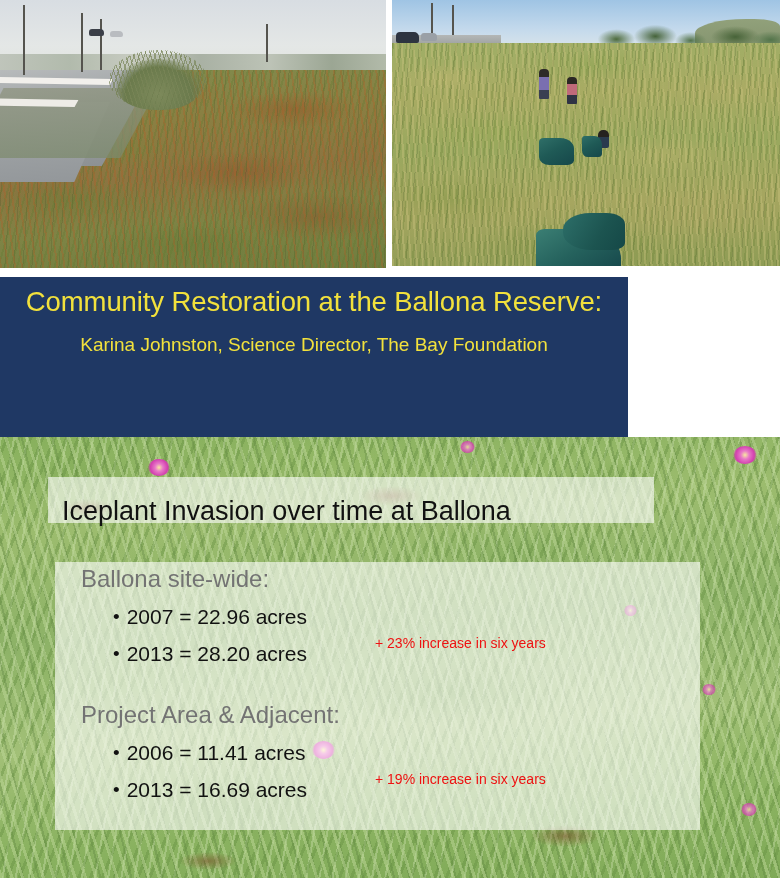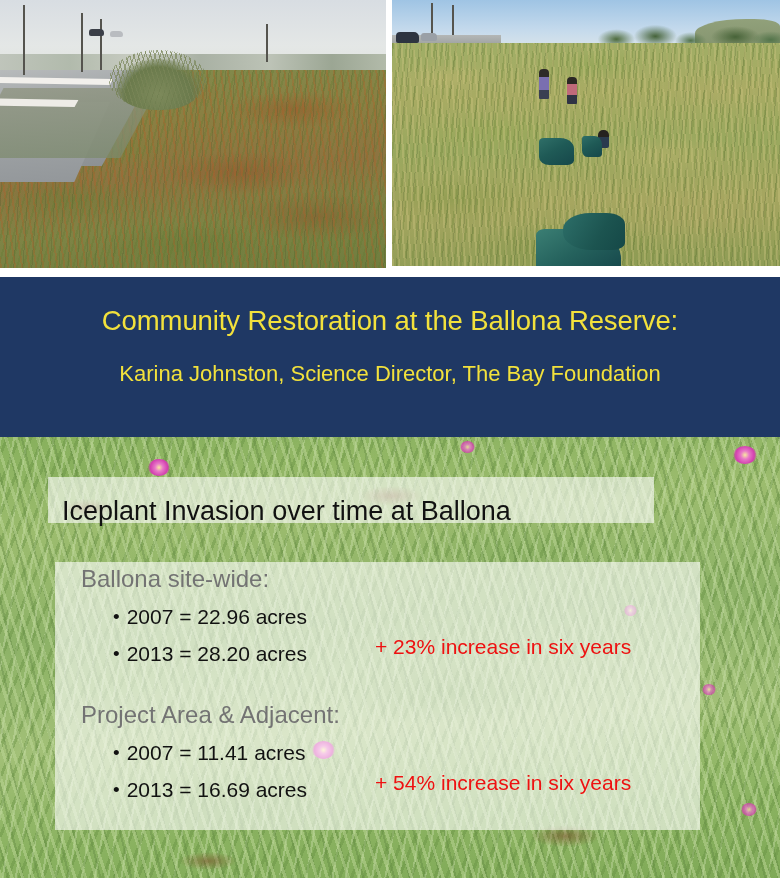--- a/index.html
+++ b/index.html
@@ -157,39 +157,39 @@
   .tarp {
     position:absolute;
     background:linear-gradient(150deg,#2f6f68 0%,#1f5a56 45%,#16474a 100%);
     border-radius:14% 40% 18% 30%;
   }
   .person { position:absolute; }
 
   
   .title-band {
     position:absolute; left:0; top:277px;
-    width:780px; height:160px;
+    width:628px; height:160px;
     background:#1f3864;
     display:flex; flex-direction:column;
     align-items:center; justify-content:flex-start;
-    padding-top:26px;
+    padding-top:7px;
   }
   .title-line {
     color:#f2e13c;
     font-size:27.5px;
     line-height:35px;
     letter-spacing:-0.1px;
     text-align:center;
     white-space:nowrap;
   }
   .presenter {
     color:#f2e13c;
-    font-size:22px;
+    font-size:19px;
     line-height:22px;
-    margin-top:25px;
+    margin-top:15px;
     white-space:nowrap;
   }
 
   
   .bottom {
     position:absolute; left:0; top:437px;
     width:780px; height:441px;
     overflow:hidden;
   }
   .ice-bg {
@@ -263,21 +263,21 @@
     display:flex; align-items:center;
   }
   .bul-dot {
     font-size:19px; color:#111; margin-right:7px; line-height:1;
   }
   .bul-text {
     font-size:21px; color:#111111; white-space:nowrap;
   }
   .note {
     position:absolute; left:320px;
-    font-size:21px; color:#ee1111; white-space:nowrap;
+    font-size:14px; color:#ee1111; white-space:nowrap;
   }
   .note-1 { top:73px; }
   .note-2 { top:73px; }
 </style>
 </head>
 <body>
 
 <div class="slide">
 
   <div class="photo-strip">
@@ -366,24 +366,24 @@
         </div>
       </div>
       <div class="note note-1">+ 23% increase in six years</div>
     </div>
 
     <div class="group group-2">
       <div class="g-head">Project Area &amp; Adjacent:</div>
       <div class="bullets">
         <div class="bullet-row">
           <span class="bul-dot">•</span>
-          <span class="bul-text">2007 = 11.41 acres</span>
+          <span class="bul-text">2006 = 11.41 acres</span>
         </div>
         <div class="bullet-row">
           <span class="bul-dot">•</span>
           <span class="bul-text">2013 = 16.69 acres</span>
         </div>
       </div>
-      <div class="note note-2">+ 54% increase in six years</div>
+      <div class="note note-2">+ 19% increase in six years</div>
     </div>
 
   </div>
 </div>
 
 </body></html>

